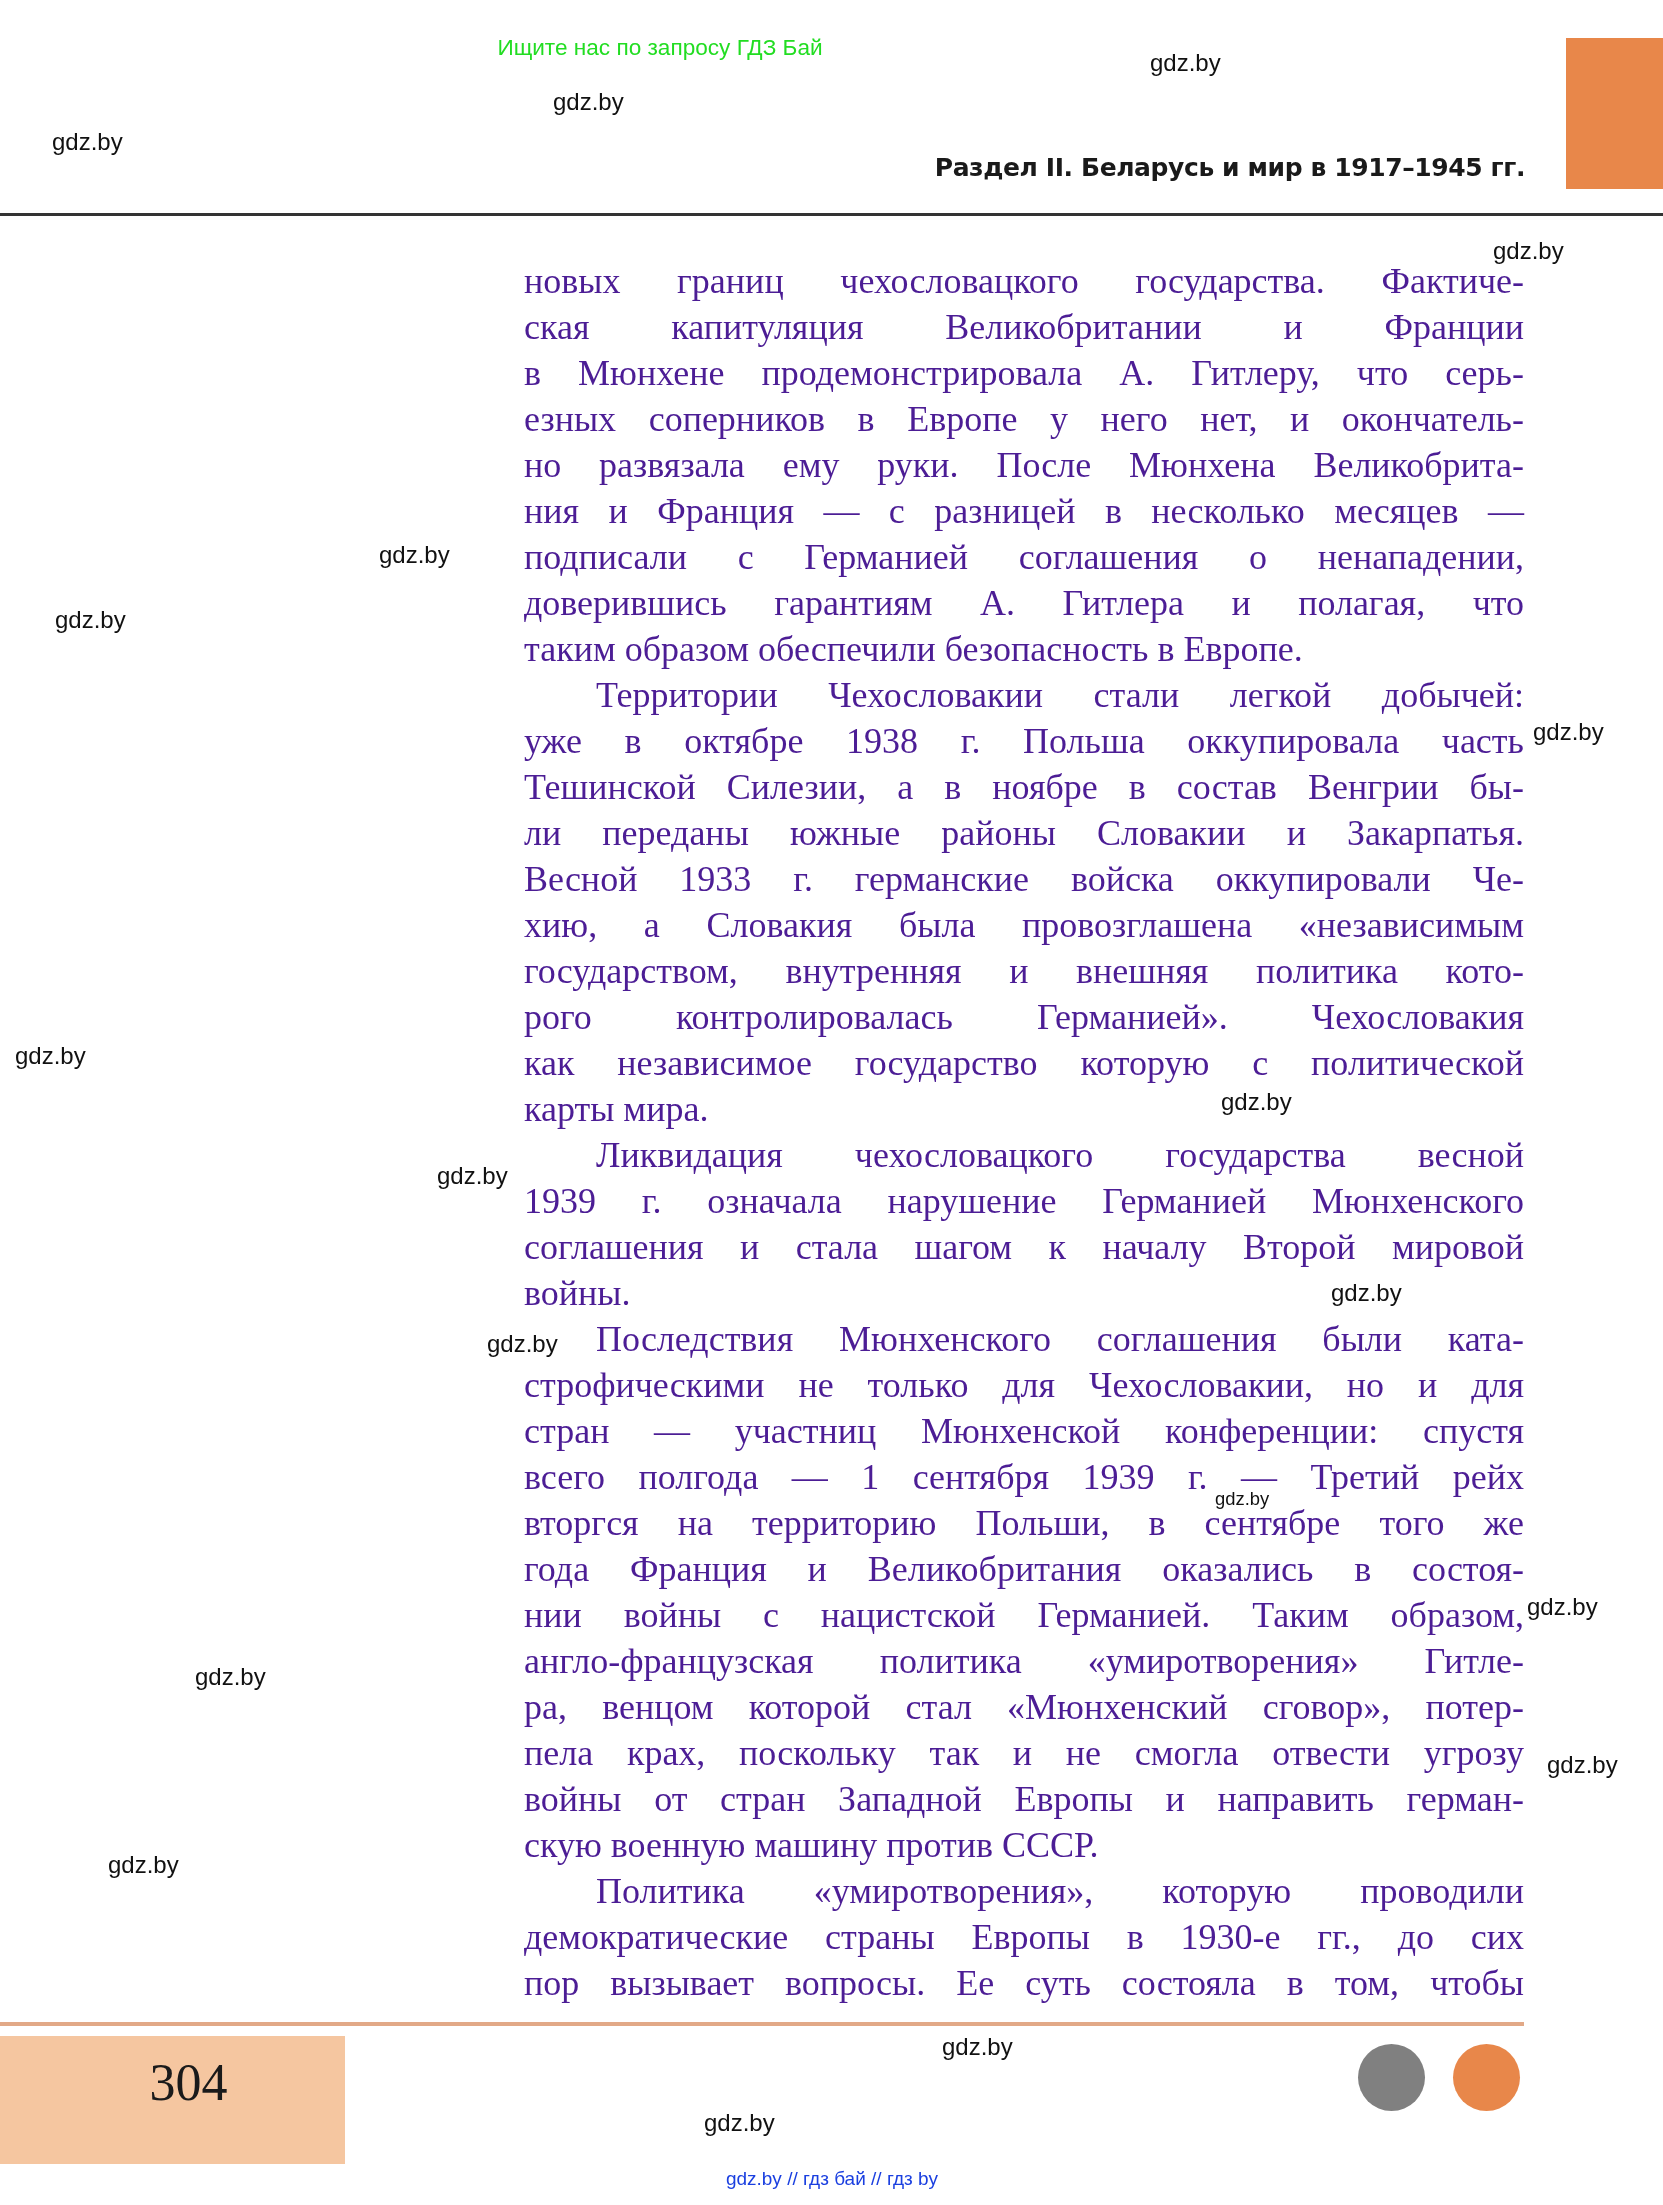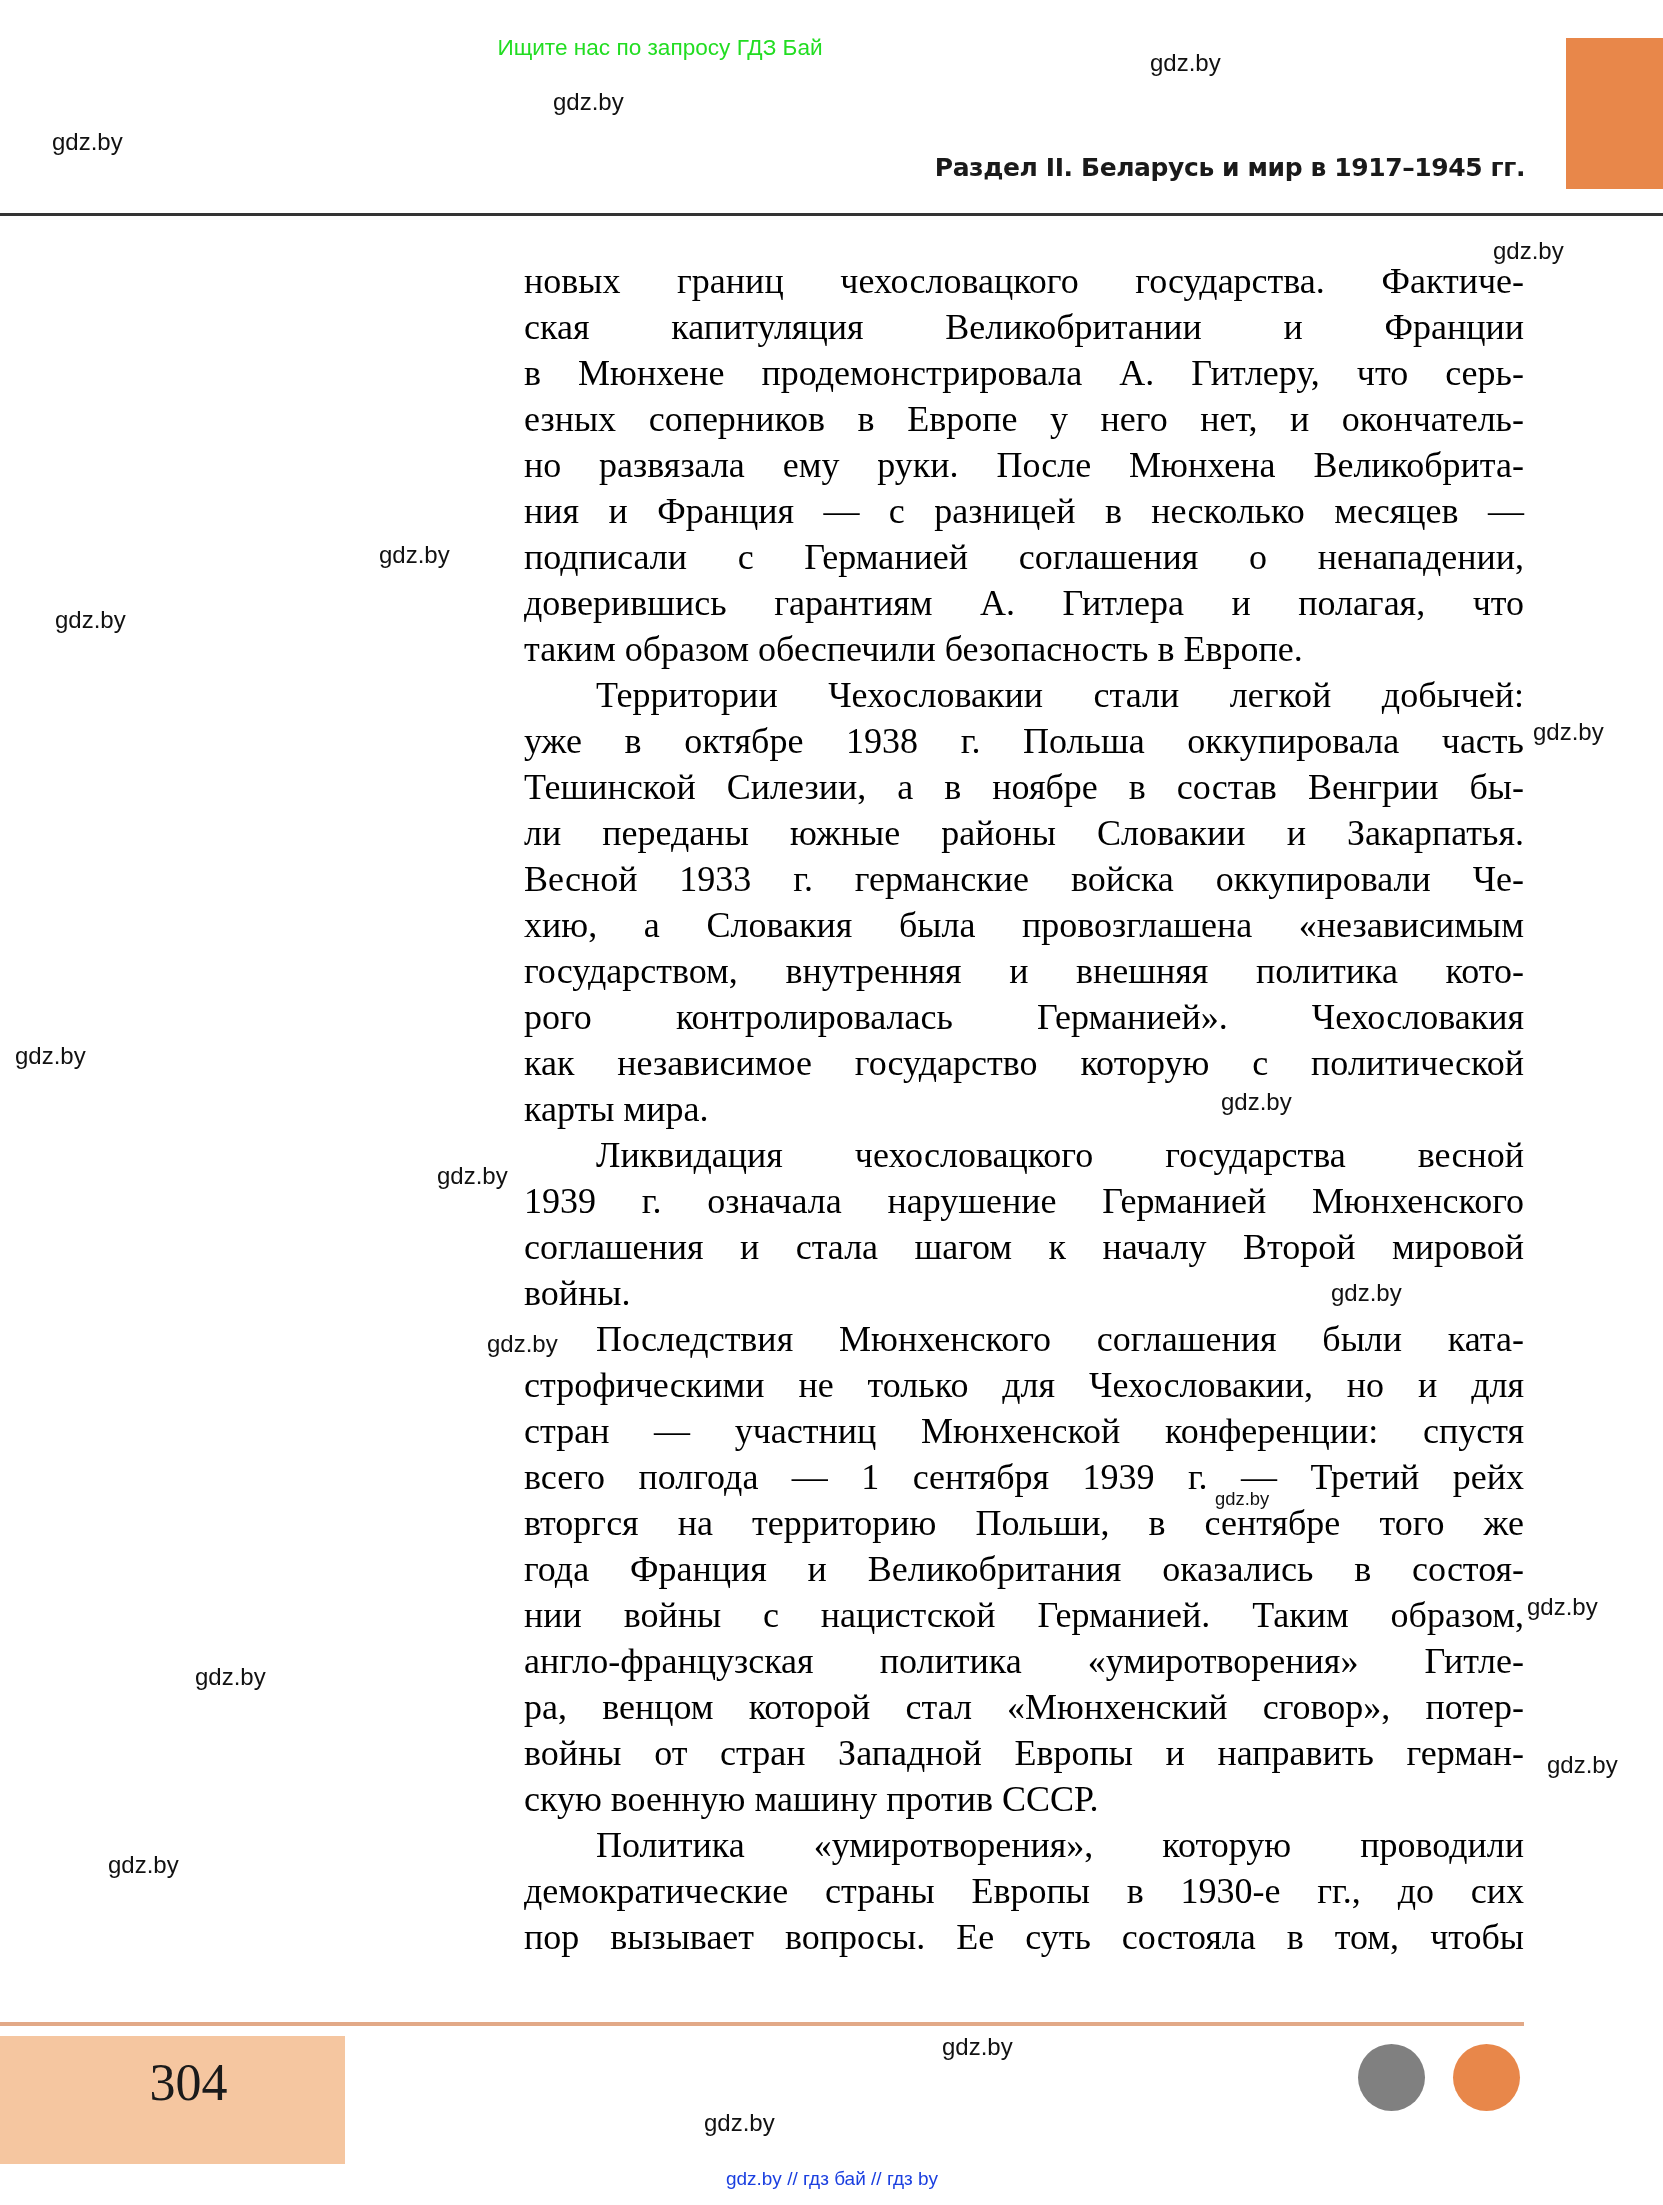--- a/index.html
+++ b/index.html
@@ -2,21 +2,21 @@
 <html style="font-size:13.4px"><head>
 <meta charset="utf-8">
 <style>
   html,body{margin:0;padding:0;background:#fff;}
   body{width:1664px;height:2205px;position:relative;overflow:hidden;font-family:"Liberation Serif",serif;}
   .abs{position:absolute;}
   .topnote{top:1.7px;left:0;width:1320px;text-align:center;color:#22dd22;font-family:"Liberation Sans",sans-serif;font-size:22.6px;margin-top:33px;}
   .orange-tab{left:1566px;top:38px;width:97px;height:151px;background:#e8874a;}
   .header-title{right:139px;top:153px;font-family:"DejaVu Sans",sans-serif;font-weight:bold;font-size:25px;color:#1a1a1a;letter-spacing:-0.4px;}
   .header-rule{left:0;top:213px;width:1664px;height:2.5px;background:#333;}
-  .body-text{left:524px;top:258px;width:1000px;font-size:36px;line-height:46px;color:#000000;}
+  .body-text{left:524px;top:258px;width:1000px;font-size:36px;line-height:46px;color:#4c1d95;}
   .body-text .line{display:block;text-align:justify;text-align-last:justify;white-space:nowrap;height:46px;}
   .body-text .line.last{text-align-last:left;}
   .body-text .line.indent{padding-left:72px;}
   .footer-rule{left:0;top:2022px;width:1524px;height:4.2px;background:#e2a987;}
   .page-box{left:0;top:2036px;width:345px;height:128px;background:#f5c6a0;}
   .page-num{left:0;top:2053px;width:377px;text-align:center;font-size:52px;color:#1a1a1a;}
   .dot{width:67px;height:67px;border-radius:50%;}
   .dot-gray{left:1358px;top:2044px;background:#808080;}
   .dot-orange{left:1453px;top:2044px;background:#e8874a;}
   .footer-links{top:2168px;left:0;width:1664px;text-align:center;color:#1a3fe0;font-family:"Liberation Sans",sans-serif;font-size:19px;}
@@ -59,20 +59,21 @@
     <span class="line last">войны.</span>
     <span class="line indent">Последствия Мюнхенского соглашения были ката-</span>
     <span class="line">строфическими не только для Чехословакии, но и для</span>
     <span class="line">стран — участниц Мюнхенской конференции: спустя</span>
     <span class="line">всего полгода — 1 сентября 1939 г. — Третий рейх</span>
     <span class="line">вторгся на территорию Польши, в сентябре того же</span>
     <span class="line">года Франция и Великобритания оказались в состоя-</span>
     <span class="line">нии войны с нацистской Германией. Таким образом,</span>
     <span class="line">англо-французская политика «умиротворения» Гитле-</span>
     <span class="line">ра, венцом которой стал «Мюнхенский сговор», потер-</span>
+    <span class="line">пела крах, поскольку так и не смогла отвести угрозу</span>
     <span class="line">войны от стран Западной Европы и направить герман-</span>
     <span class="line last">скую военную машину против СССР.</span>
     <span class="line indent">Политика «умиротворения», которую проводили</span>
     <span class="line">демократические страны Европы в 1930-е гг., до сих</span>
     <span class="line">пор вызывает вопросы. Ее суть состояла в том, чтобы</span>
   </div>
 
 <div class="abs footer-rule"></div>
 <div class="abs page-box"></div>
 <div class="abs page-num">304</div>

